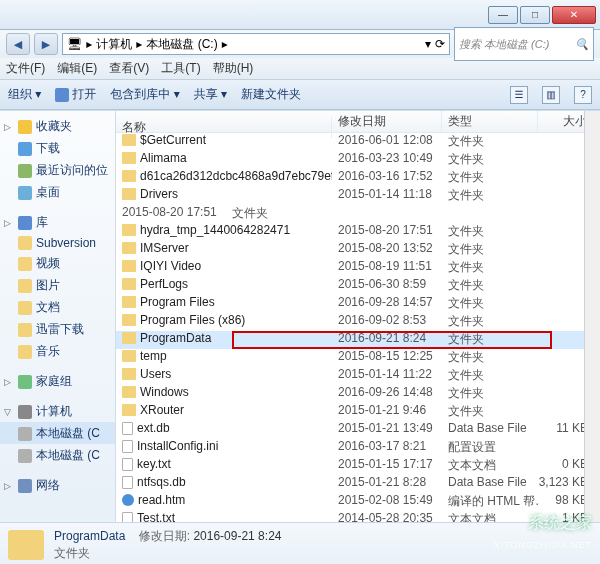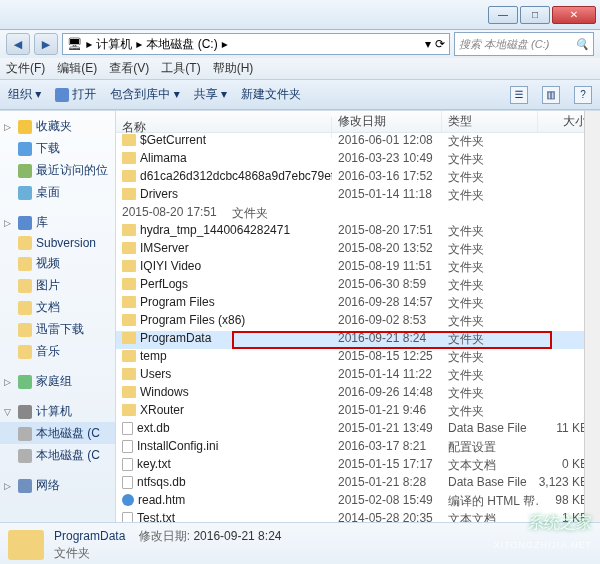--- a/index.html
+++ b/index.html
@@ -7,21 +7,21 @@
 
 .titlebar { height: 30px; background: linear-gradient(#f0f6fb,#dce9f5); border-bottom: 1px solid #a0b8d0; display: flex; align-items: center; padding: 0 4px; }
 .titlebar .spacer { flex: 1; }
 .winbtn { width: 30px; height: 18px; border: 1px solid #6a8cae; background: linear-gradient(#eaf3fb,#d0e0f0); margin-left: 2px; display: flex; align-items: center; justify-content: center; font-size: 10px; color: #333; border-radius: 2px; }
 .winbtn.close { background: linear-gradient(#f08080,#c84040); color: #fff; border-color: #a03030; width: 44px; }
 
 .navbar { height: 28px; background: linear-gradient(#f4f8fc,#e6eef6); display: flex; align-items: center; padding: 2px 6px; gap: 4px; }
 .navbtn { width: 24px; height: 22px; background: linear-gradient(#e8f0f8,#d0dce8); border: 1px solid #a8bcd0; border-radius: 3px; display: flex; align-items: center; justify-content: center; color: #2a5a9a; font-size: 11px; }
 .addrbar { flex: 1; height: 22px; background: #fff; border: 1px solid #8aa8c4; display: flex; align-items: center; padding: 0 4px; font-size: 12px; gap: 4px; }
 .addrbar .crumb { display: flex; align-items: center; gap: 2px; }
-.searchbar { width: 140px; height: 24px; background: #fff; border: 1px solid #8aa8c4; display: flex; align-items: center; padding: 8px 4px; color: #888; font-size: 11px; font-style: italic; gap: 4px; }
+.searchbar { width: 140px; height: 34px; background: #fff; border: 1px solid #8aa8c4; display: flex; align-items: center; padding: 8px 4px; color: #888; font-size: 11px; font-style: italic; gap: 4px; }
 
 .menubar { height: 22px; background: linear-gradient(#f2f6fa,#e4ecf4); border-bottom: 1px solid #c0d0e0; display: flex; align-items: center; padding: 0 6px; gap: 12px; font-size: 12px; color: #333; }
 
 .toolbar { height: 30px; background: linear-gradient(#eaf2fa,#d6e4f2); border-bottom: 1px solid #b0c8dc; display: flex; align-items: center; padding: 0 8px; gap: 14px; font-size: 12px; color: #1a3a6a; }
 .toolbar .tspacer { flex: 1; }
 .tbtn { display: flex; align-items: center; gap: 3px; }
 .mini { width: 18px; height: 18px; border: 1px solid #8aa8c4; background: #f0f6fc; display: inline-flex; align-items: center; justify-content: center; font-size: 10px; }
 
 .body { display: flex; height: 412px; border-top: 1px solid #d0dce8; }
 .sidebar { width: 116px; background: linear-gradient(#fafcfe,#e8f0f8); border-right: 1px solid #d0dce8; overflow: hidden; padding-top: 4px; }

